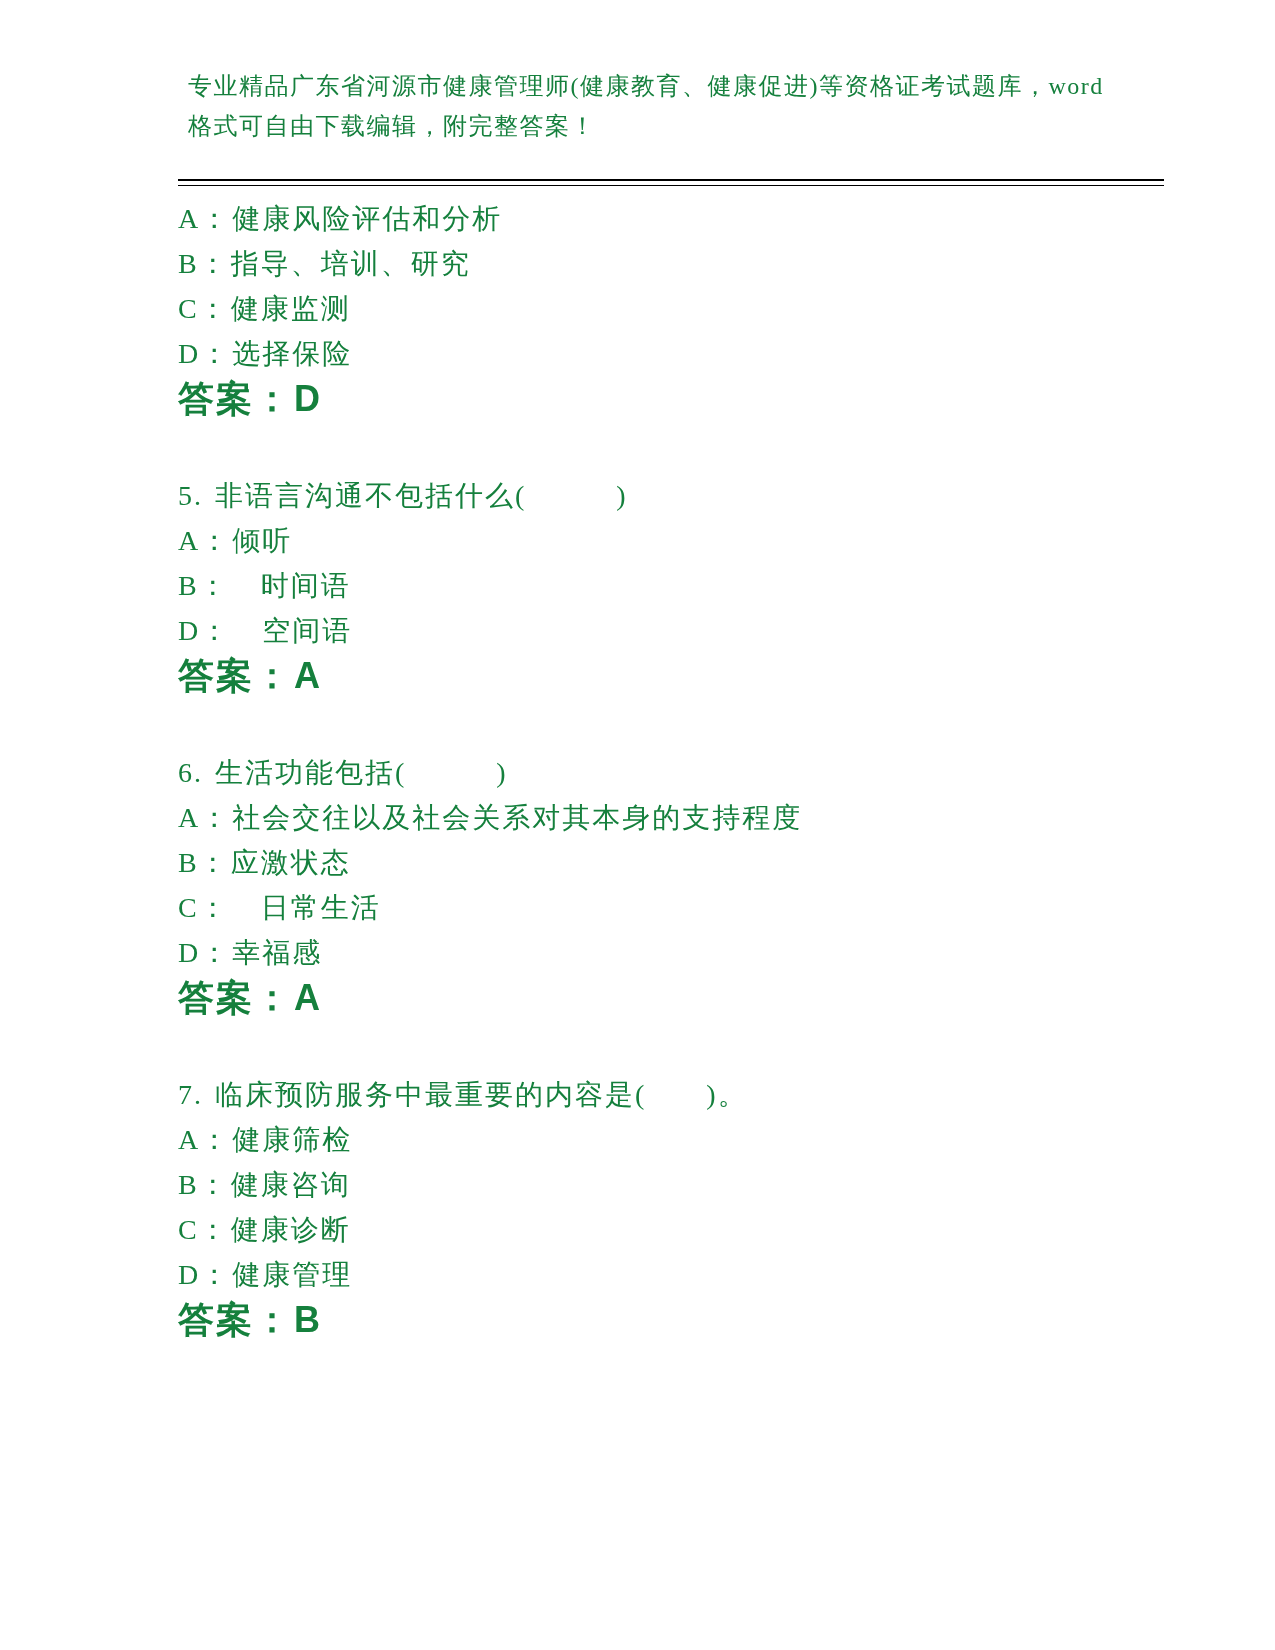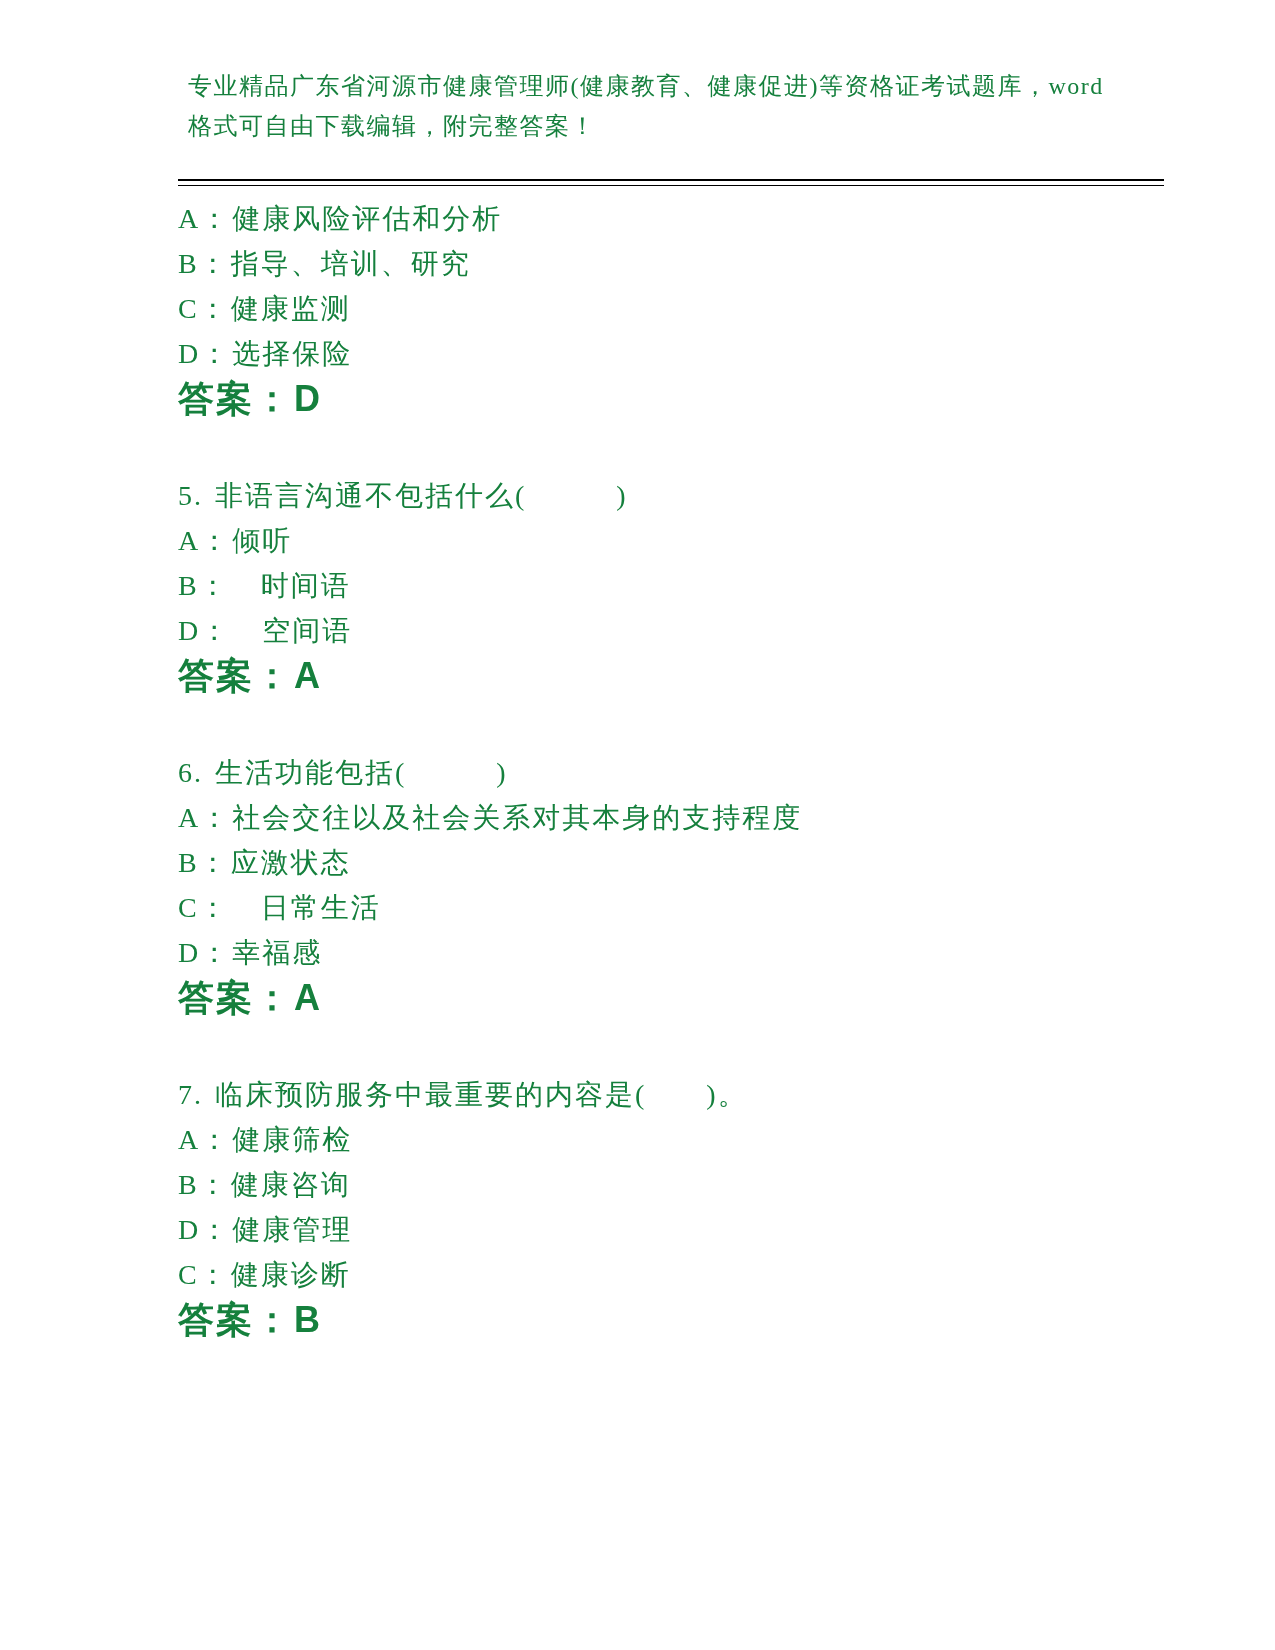--- a/index.html
+++ b/index.html
@@ -126,24 +126,24 @@
         <div class="row stem">
           <span class="qnum">7.</span><span>临床预防服务中最重要的内容是(　　)。</span>
         </div>
         <div class="row option">
           <span class="olabel">A：</span><span>健康筛检</span>
         </div>
         <div class="row option">
           <span class="olabel">B：</span><span>健康咨询</span>
         </div>
         <div class="row option">
-          <span class="olabel">D：</span><span>健康管理</span>
+          <span class="olabel">C：</span><span>健康诊断</span>
         </div>
         <div class="row option">
-          <span class="olabel">C：</span><span>健康诊断</span>
+          <span class="olabel">D：</span><span>健康管理</span>
         </div>
         <div class="row answer">
           <span class="aprefix">答案：</span><span>B</span>
         </div>
       </section>
 
     </div>
   </div>
 </div>
 

